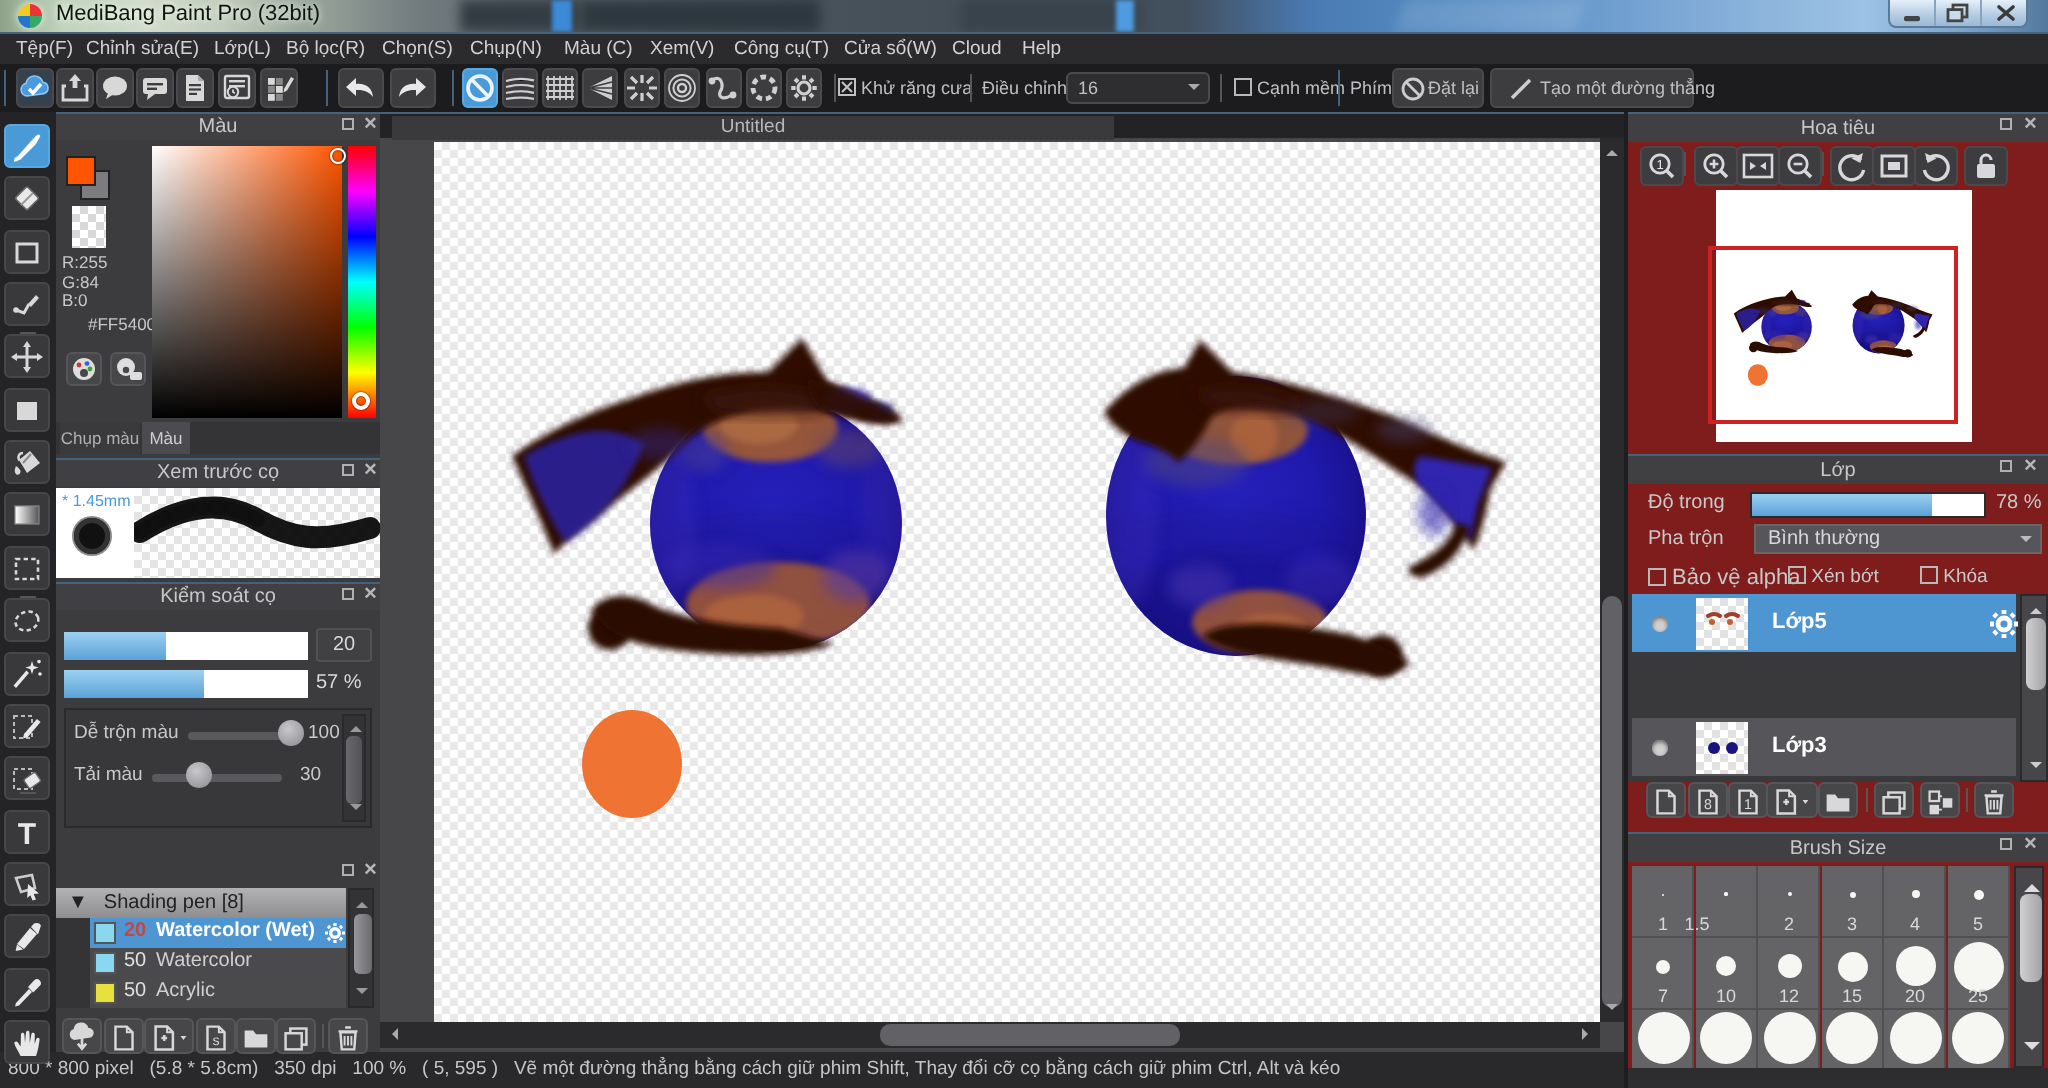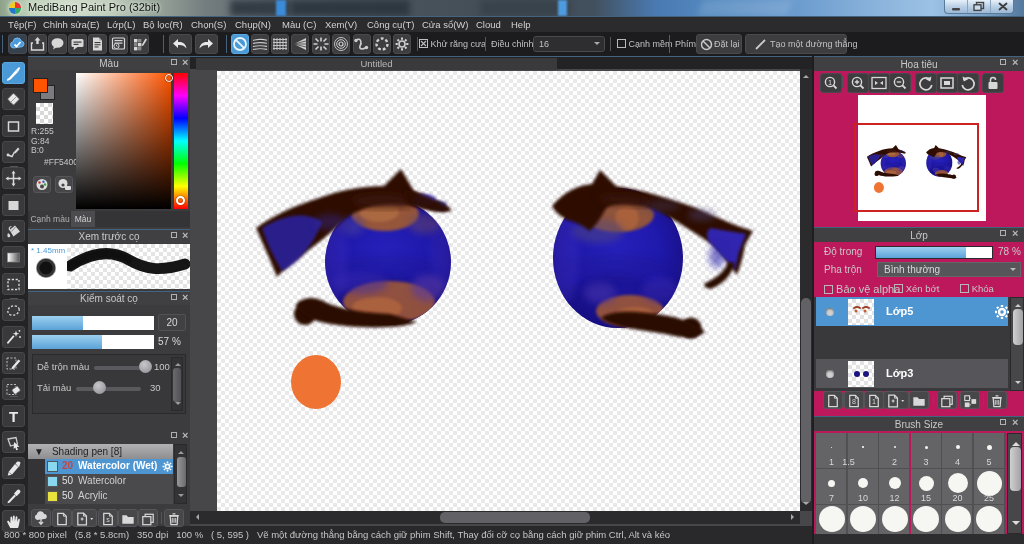--- a/index.html
+++ b/index.html
@@ -38,21 +38,21 @@
 #canvasarea{left:190px;top:56px;width:622px;height:470px;background:#47474a;}
 #tabbar{position:absolute;left:0;top:0;width:622px;height:13px;background:#232325;border-top:1px solid #44637f;}
 #tab{position:absolute;left:6px;top:1px;width:361px;height:12px;background:#3a3a3d;color:#b8b8b8;font-size:9.5px;text-align:center;line-height:12px;}
 #doc{position:absolute;left:27px;top:15px;width:583px;height:440px;background-image:conic-gradient(#e9e9ea 0 25%,#ffffff 0 50%,#e9e9ea 0 75%,#ffffff 0);background-size:8px 8px;overflow:hidden;}
 
 #vscroll{position:absolute;left:610px;top:13px;width:12px;height:442px;background:#2b2b2d;}
 #vthumb{position:absolute;left:1px;top:229px;width:10px;height:206px;background:#626266;border-radius:5px;}
 #hscroll{position:absolute;left:0px;top:455px;width:610px;height:13px;background:#2b2b2d;}
 #hthumb{position:absolute;left:250px;top:1px;width:150px;height:11px;background:#626266;border-radius:5px;}
 
-#rightpanels{left:812px;top:56px;width:212px;height:488px;background:#be185d;border-left:2px solid #1e1e20;}
+#rightpanels{left:812px;top:56px;width:212px;height:488px;background:#7f1d1d;border-left:2px solid #1e1e20;}
 .rhead{position:absolute;left:0;width:210px;height:15px;background:#403f42;border-top:1px solid #44637f;color:#c8c8c8;font-size:10px;text-align:center;line-height:15px;}
 .navbtn{position:absolute;top:0;width:22px;height:20px;background:#3d3d40;border:1px solid #4a4a4e;border-radius:3px;}
 
 .lrow{position:absolute;left:2px;width:192px;height:30px;background:#55555a;border-bottom:1px solid #3a3a3c;}
 .lrow.sel{background:#4e96d2;}
 .lthumb{position:absolute;left:32px;top:2px;width:26px;height:26px;background-image:conic-gradient(#e2e2e2 0 25%,#fff 0 50%,#e2e2e2 0 75%,#fff 0);background-size:8px 8px;}
 .ldot{position:absolute;left:10px;top:11px;width:8px;height:8px;border-radius:50%;background:#d0d0d0;box-shadow:inset 0 1px 2px #666;}
 .lname{position:absolute;left:70px;top:8px;color:#fff;font-size:11px;font-weight:bold;}
 .lbtn{position:absolute;width:20px;height:18px;background:#47474a;border:1px solid #55555a;border-radius:3px;}
 
@@ -433,21 +433,21 @@
   <svg class="abs" style="left:29px;top:122px" width="14" height="13" viewBox="0 0 14 13">
         <circle cx="6" cy="5.5" r="4.5" fill="#ddd"></circle>
         <circle cx="6" cy="7" r="1.6" fill="#47474a"></circle>
         <rect x="8" y="8" width="6" height="4" rx="1" fill="#ddd"></rect>
       </svg>
   <div class="abs" style="left:48px;top:17px;width:95px;height:136px;background:linear-gradient(to bottom,rgba(0,0,0,0) 0%,#000 100%),linear-gradient(to right,#fff 0%,#ff5400 100%);"></div>
   <div class="abs" style="left:137px;top:18px;width:8px;height:8px;border:1.5px solid #fff;border-radius:50%;box-shadow:0 0 1px #000, inset 0 0 1px #000"></div>
   <div class="abs" style="left:146px;top:17px;width:14px;height:136px;background:linear-gradient(to bottom,#f00 0%,#f0f 16.7%,#00f 33.3%,#0ff 50%,#0f0 66.7%,#ff0 83.3%,#f00 100%);"></div>
   <div class="abs" style="left:148px;top:140px;width:9px;height:9px;border:2px solid #fff;border-radius:50%;box-shadow:0 0 1px #000, inset 0 0 1px #000"></div>
   <div class="abs" style="left:0px;top:155px;width:162px;height:16px;background:#343436;"></div>
-  <div class="abs" style="left:2px;top:155px;width:40px;height:16px;background:#3a3a3d;color:#b0b0b0;font-size:8.5px;text-align:center;line-height:16px;">Cạnh màu</div>
+  <div class="abs" style="left:2px;top:155px;width:40px;height:16px;background:#3a3a3d;color:#b0b0b0;font-size:8.5px;text-align:center;line-height:16px;">Chụp màu</div>
   <div class="abs" style="left:43px;top:155px;width:24px;height:16px;background:#4c4c50;color:#d0d0d0;font-size:8.5px;text-align:center;line-height:16px;">Màu</div>
 
   <div class="phead" style="top:173px">Xem trước cọ</div>
   <div class="pico" style="left:143px;top:174px"><span style="display:inline-block;width:6px;height:6px;border:1.2px solid #b0b0b0"></span></div>
       <div class="pico" style="left:154px;top:174px"><b style="font-size:11px;line-height:10px">×</b></div>
   <div class="abs" style="left:0px;top:188px;width:39px;height:45px;background:#fff;"></div>
   <div class="abs" style="left:3px;top:190px;font-size:8px;color:#4a9ad8;">* 1.45mm</div>
   <div class="abs" style="left:9px;top:203px;width:18px;height:18px;border-radius:50%;background:#111;box-shadow:inset 0 0 0 2.5px #333, 0 0 0 1px #888;"></div>
   <div class="abs" style="left:39px;top:188px;width:123px;height:45px;background-image:conic-gradient(#e4e4e4 0 25%,#fff 0 50%,#e4e4e4 0 75%,#fff 0);background-size:8px 8px;overflow:hidden;">
     <svg width="123" height="45" viewBox="0 0 123 45">

